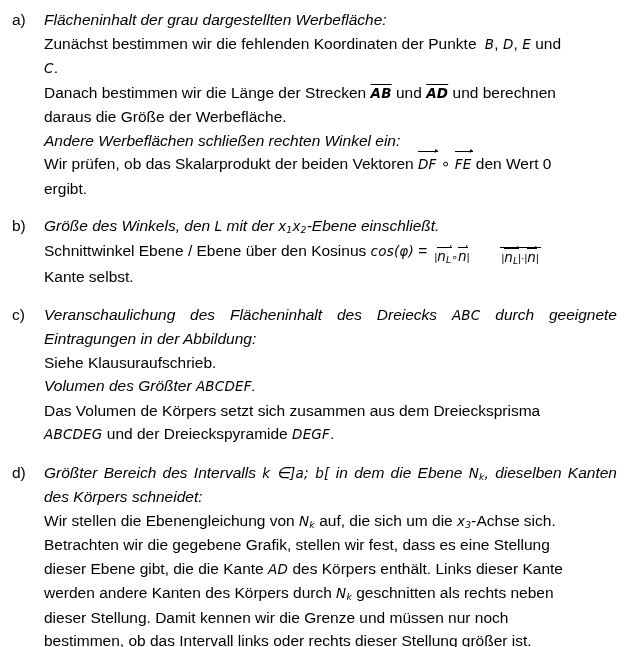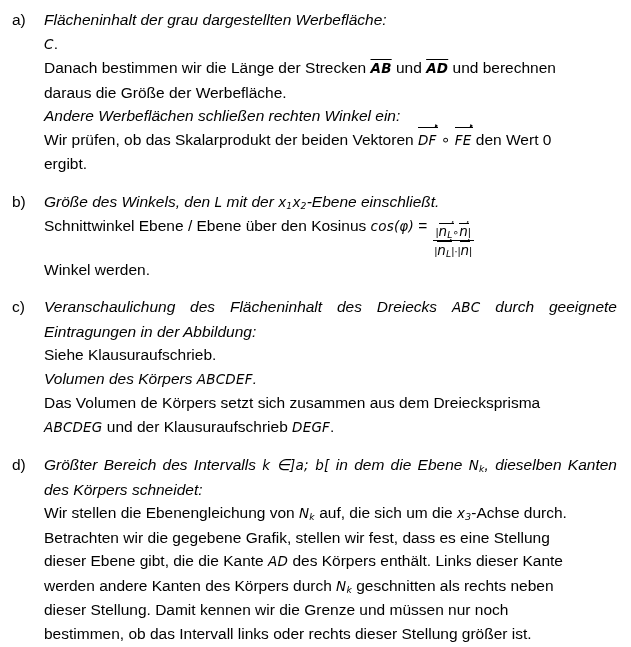--- a/index.html
+++ b/index.html
@@ -99,82 +99,84 @@
     border-bottom: 2.1px solid transparent;
     transform: skewX(-14deg);
   }
 
   sub, sup { font-size: 0.68em; line-height: 0; }
   sub { vertical-align: -0.22em; }
 
   
   .frac {
     display: inline-flex;
-    flex-direction: column;
+    flex-direction: row;
     align-items: center;
     vertical-align: -0.52em;
     font-size: 10.5px;
     line-height: 1.12;
     margin: 0 1px;
+    gap: 28px;
   }
   .frac .num { padding: 0 2px 0.5px; }
   .frac .den { padding: 0.5px 2px 0; border-top: 1.1px solid #000; }
   .frac .vec::after { top: -0.5px; height: 4px; }
   .frac .vec::before { top: -2.6px; border-left-width: 2.6px; border-top-width: 1.7px; border-bottom-width: 1.7px; }
 
   .nbsp-gap { display: inline-block; width: 4px; }
 </style>
 </head>
 <body>
 
 <div class="page">
 
   <div class="item">
     <div class="marker">a)</div>
     <div class="body">
       <p class="line heading">Flächeninhalt der grau dargestellten Werbefläche:</p>
+      <p class="line"><span>Zunächst bestimmen wir die fehlenden Koordinaten der Punkte </span><span class="nbsp-gap"></span><span class="math">B</span><span>, </span><span class="math">D</span><span>, </span><span class="math">E</span><span> und</span></p>
       <p class="line"><span class="math">C</span><span>.</span></p>
       <p class="line"><span>Danach bestimmen wir die Länge der Strecken </span><span class="math ovl">AB</span><span> und </span><span class="math ovl">AD</span><span> und berechnen</span></p>
       <p class="line">daraus die Größe der Werbefläche.</p>
       <p class="line heading">Andere Werbeflächen schließen rechten Winkel ein:</p>
       <p class="line"><span>Wir prüfen, ob das Skalarprodukt der beiden Vektoren </span><span class="vec math"><span class="vtxt">DF</span></span><span> ∘ </span><span class="vec math"><span class="vtxt">FE</span></span><span> den Wert 0</span></p>
       <p class="line">ergibt.</p>
     </div>
   </div>
 
   <div class="item">
     <div class="marker">b)</div>
     <div class="body">
       <p class="line heading"><span>Größe des Winkels, den </span><span class="math">L</span><span> mit der </span><span class="math"><span>x</span><sub>1</sub><span>x</span><sub>2</sub></span><span>-Ebene einschließt.</span></p>
       <p class="line"><span>Schnittwinkel Ebene / Ebene über den Kosinus </span><span class="math">cos(φ)</span><span> = </span><span class="frac">
             <span class="num">|<span class="vec math"><span class="vtxt"><span>n</span><sub>L</sub></span></span><span>∘</span><span class="vec math"><span class="vtxt">n</span></span>|</span>
             <span class="den">|<span class="vec math"><span class="vtxt"><span>n</span><sub>L</sub></span></span>|<span>·</span>|<span class="vec math"><span class="vtxt">n</span></span>|</span>
           </span></p>
-      <p class="line">Winkel werden.</p>
+      <p class="line">Kante selbst.</p>
     </div>
   </div>
 
   <div class="item">
     <div class="marker">c)</div>
     <div class="body">
       <p class="line heading justify"><span>Veranschaulichung des Flächeninhalt des Dreiecks </span><span class="math">ABC</span><span> durch geeignete</span></p>
       <p class="line heading">Eintragungen in der Abbildung:</p>
       <p class="line">Siehe Klausuraufschrieb.</p>
-      <p class="line heading"><span>Volumen des Körpers </span><span class="math">ABCDEF</span><span>.</span></p>
+      <p class="line heading"><span>Volumen des Größter </span><span class="math">ABCDEF</span><span>.</span></p>
       <p class="line">Das Volumen de Körpers setzt sich zusammen aus dem Dreiecksprisma</p>
-      <p class="line"><span class="math">ABCDEG</span><span> und der Klausuraufschrieb </span><span class="math">DEGF</span><span>.</span></p>
+      <p class="line"><span class="math">ABCDEG</span><span> und der Dreieckspyramide </span><span class="math">DEGF</span><span>.</span></p>
     </div>
   </div>
 
   <div class="item">
     <div class="marker">d)</div>
     <div class="body">
       <p class="line heading justify"><span>Größter Bereich des Intervalls </span><span class="math">k</span><span> ∈</span><span class="math">]a; b[</span><span> in dem die Ebene </span><span class="math"><span>N</span><sub>k</sub></span><span>, dieselben Kanten</span></p>
       <p class="line heading">des Körpers schneidet:</p>
-      <p class="line"><span>Wir stellen die Ebenengleichung von </span><span class="math"><span>N</span><sub>k</sub></span><span> auf, die sich um die </span><span class="math"><span>x</span><sub>3</sub></span><span>-Achse durch.</span></p>
+      <p class="line"><span>Wir stellen die Ebenengleichung von </span><span class="math"><span>N</span><sub>k</sub></span><span> auf, die sich um die </span><span class="math"><span>x</span><sub>3</sub></span><span>-Achse sich.</span></p>
       <p class="line">Betrachten wir die gegebene Grafik, stellen wir fest, dass es eine Stellung</p>
       <p class="line"><span>dieser Ebene gibt, die die Kante </span><span class="math">AD</span><span> des Körpers enthält. Links dieser Kante</span></p>
       <p class="line"><span>werden andere Kanten des Körpers durch </span><span class="math"><span>N</span><sub>k</sub></span><span> geschnitten als rechts neben</span></p>
       <p class="line">dieser Stellung. Damit kennen wir die Grenze und müssen nur noch</p>
       <p class="line">bestimmen, ob das Intervall links oder rechts dieser Stellung größer ist.</p>
     </div>
   </div>
 
 </div>
 

